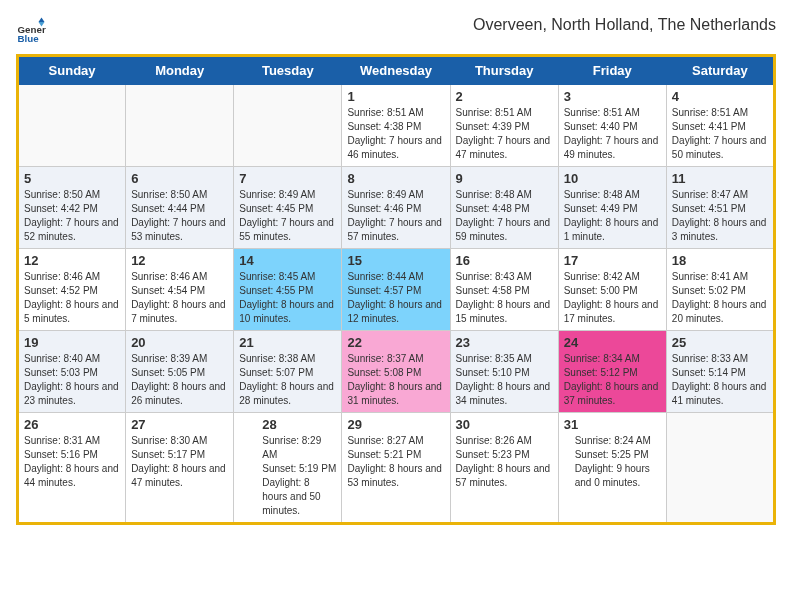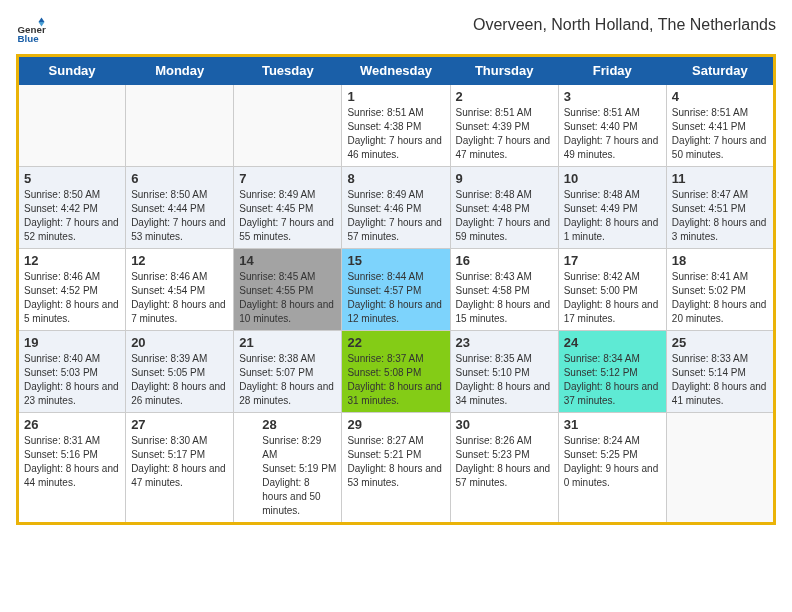--- a/index.html
+++ b/index.html
@@ -187,21 +187,21 @@
           <div class="day-info" style="white-space: pre-line;">Sunrise: 8:46 AM
 Sunset: 4:52 PM
 Daylight: 8 hours and 5 minutes.</div>
         </td>
         <td style="background-color: rgb(255, 255, 255);">
           <div class="day-num">12</div>
           <div class="day-info" style="white-space: pre-line;">Sunrise: 8:46 AM
 Sunset: 4:54 PM
 Daylight: 8 hours and 7 minutes.</div>
         </td>
-        <td style="background-color: #a3a3a3;">
+        <td style="background-color: #7dd3fc;">
           <div class="day-num">14</div>
           <div class="day-info" style="white-space: pre-line;">Sunrise: 8:45 AM
 Sunset: 4:55 PM
 Daylight: 8 hours and 10 minutes.</div>
         </td>
         <td style="background-color: #7dd3fc;">
           <div class="day-num">15</div>
           <div class="day-info" style="white-space: pre-line;">Sunrise: 8:44 AM
 Sunset: 4:57 PM
 Daylight: 8 hours and 12 minutes.</div>
@@ -237,33 +237,33 @@
           <div class="day-info" style="white-space: pre-line;">Sunrise: 8:39 AM
 Sunset: 5:05 PM
 Daylight: 8 hours and 26 minutes.</div>
         </td>
         <td style="background-color: rgb(238, 242, 248); margin-top: 42px;">
           <div class="day-num">21</div>
           <div class="day-info" style="white-space: pre-line;">Sunrise: 8:38 AM
 Sunset: 5:07 PM
 Daylight: 8 hours and 28 minutes.</div>
         </td>
-        <td style="background-color: #84cc16;">
+        <td style="background-color: #f9a8d4;">
           <div class="day-num">22</div>
           <div class="day-info" style="white-space: pre-line;">Sunrise: 8:37 AM
 Sunset: 5:08 PM
 Daylight: 8 hours and 31 minutes.</div>
         </td>
         <td style="background-color: rgb(238, 242, 248);">
           <div class="day-num">23</div>
           <div class="day-info" style="white-space: pre-line;">Sunrise: 8:35 AM
 Sunset: 5:10 PM
 Daylight: 8 hours and 34 minutes.</div>
         </td>
-        <td style="background-color: #5eead4; margin-left: 48px;">
+        <td style="background-color: #ec4899; margin-left: 48px;">
           <div class="day-num">24</div>
           <div class="day-info" style="white-space: pre-line;">Sunrise: 8:34 AM
 Sunset: 5:12 PM
 Daylight: 8 hours and 37 minutes.</div>
         </td>
         <td style="background-color: rgb(238, 242, 248);">
           <div class="day-num">25</div>
           <div class="day-info" style="white-space: pre-line;">Sunrise: 8:33 AM
 Sunset: 5:14 PM
 Daylight: 8 hours and 41 minutes.</div>
@@ -295,20 +295,20 @@
 Daylight: 8 hours and 53 minutes.</div>
         </td>
         <td style="background-color: rgb(255, 255, 255);">
           <div class="day-num">30</div>
           <div class="day-info" style="white-space: pre-line;">Sunrise: 8:26 AM
 Sunset: 5:23 PM
 Daylight: 8 hours and 57 minutes.</div>
         </td>
         <td style="background-color: rgb(255, 255, 255);">
           <div class="day-num">31</div>
-          <div class="day-info" style="white-space: pre-line;">Sunrise: 8:24 AM
+          <div class="day-info" style="white-space: pre-line; margin-left: 11px;">Sunrise: 8:24 AM
 Sunset: 5:25 PM
 Daylight: 9 hours and 0 minutes.</div>
         </td>
         <td class="empty" style="background-color: rgb(249, 249, 249);"></td>
       </tr>
     </tbody>
 </table>
 
 </body></html>

